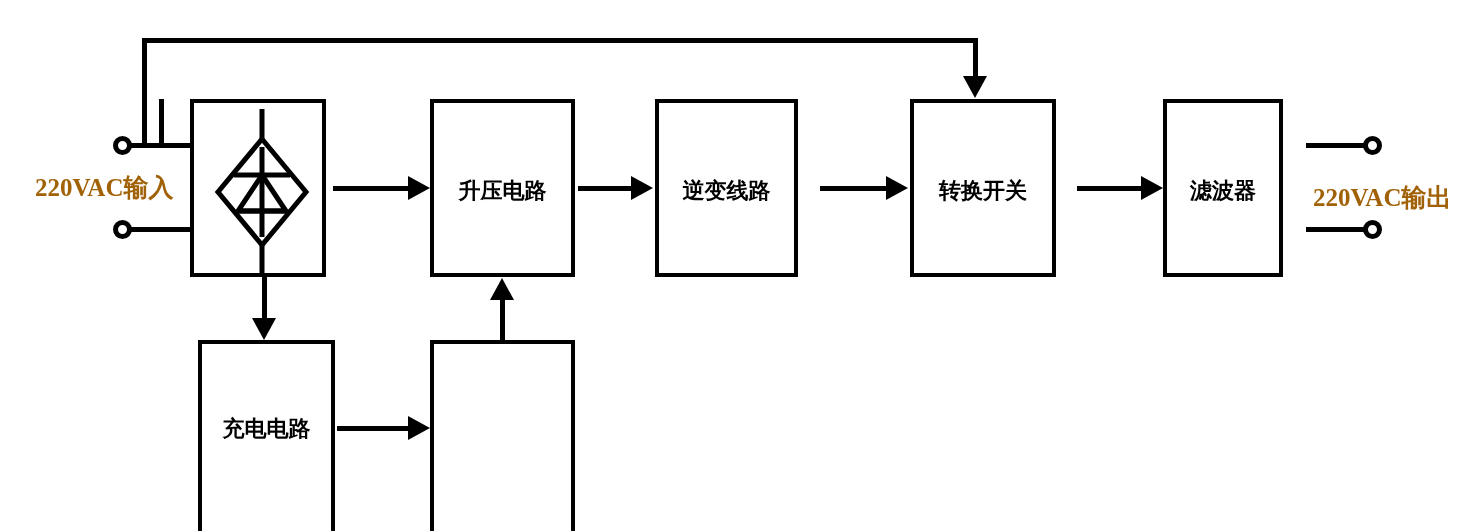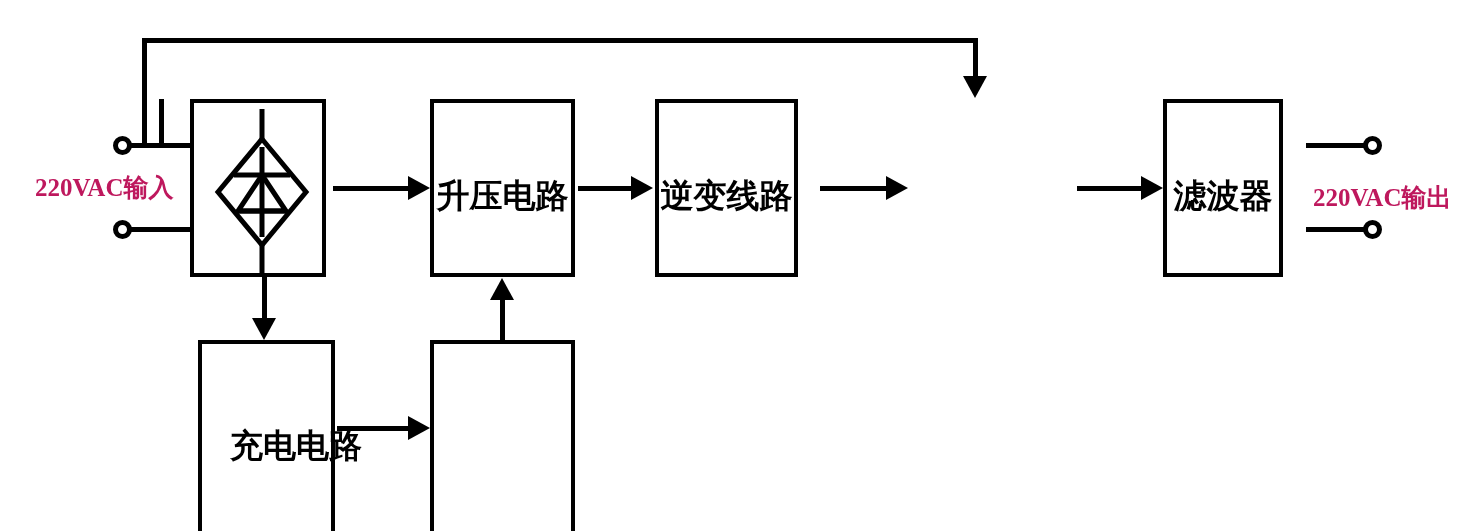--- a/index.html
+++ b/index.html
@@ -24,21 +24,21 @@
     border: 4px solid #000000;
     background: #ffffff;
   }
   .block-label {
     position: absolute;
     left: 0;
     width: 100%;
     text-align: center;
     font-family: "Liberation Serif", "DejaVu Serif", serif;
     font-weight: 700;
-    font-size: 33px;
+    font-size: 22px;
     color: #000000;
     line-height: 1;
     white-space: nowrap;
   }
   .hline {
     position: absolute;
     height: 5px;
     background: #000000;
   }
   .vline {
@@ -77,21 +77,21 @@
     border: 5px solid #000000;
     border-radius: 50%;
     box-sizing: border-box;
     background: #ffffff;
   }
   .io-label {
     position: absolute;
     font-family: "Liberation Serif", "DejaVu Serif", serif;
     font-weight: 700;
     font-size: 25px;
-    color: #be185d;
+    color: #a16207;
     white-space: nowrap;
     line-height: 1;
   }
   .rect-symbol {
     position: absolute;
   }
 </style>
 </head>
 <body>
 
@@ -149,38 +149,41 @@
   <div class="vline" style="left:500px; top:299px; height:42px;"></div>
   <div class="arrow-up" style="left:490px; top:278px;"></div>
 
   <div class="block" style="left:655px; top:99px; width:143px; height:178px;padding-left:36px;">
     <div class="block-label" style="top:77px;">逆变线路</div>
   </div>
 
   <div class="hline" style="left:820px; top:186px; width:68px;"></div>
   <div class="arrow-right" style="left:886px; top:176px;"></div>
 
+  <div class="block" style="left:910px; top:99px; width:146px; height:178px;">
+    <div class="block-label" style="top:77px;">转换开关</div>
+  </div>
 
   <div class="hline" style="left:1077px; top:186px; width:67px;"></div>
   <div class="arrow-right" style="left:1141px; top:176px;"></div>
 
   <div class="block" style="left:1163px; top:99px; width:120px; height:178px;">
     <div class="block-label" style="top:77px;">滤波器</div>
   </div>
 
   <div class="hline" style="left:1306px; top:143px; width:62px;"></div>
   <div class="hline" style="left:1306px; top:227px; width:62px;"></div>
 
   <div class="terminal" style="left:1363px; top:136px;"></div>
   <div class="terminal" style="left:1363px; top:220px;"></div>
 
   <div class="io-label" style="left:1313px; top:185px;">220VAC输出</div>
 
   <div class="block" style="left:198px; top:340px; width:137px; height:200px;">
-    <div class="block-label" style="top:86px;margin-left:28px;">充电电路</div>
+    <div class="block-label" style="top:74px;">充电电路</div>
   </div>
 
   <div class="hline" style="left:337px; top:426px; width:73px;"></div>
   <div class="arrow-right" style="left:408px; top:416px;"></div>
 
   <div class="block" style="left:430px; top:340px; width:145px; height:200px;">
     
     
     
   </div>

